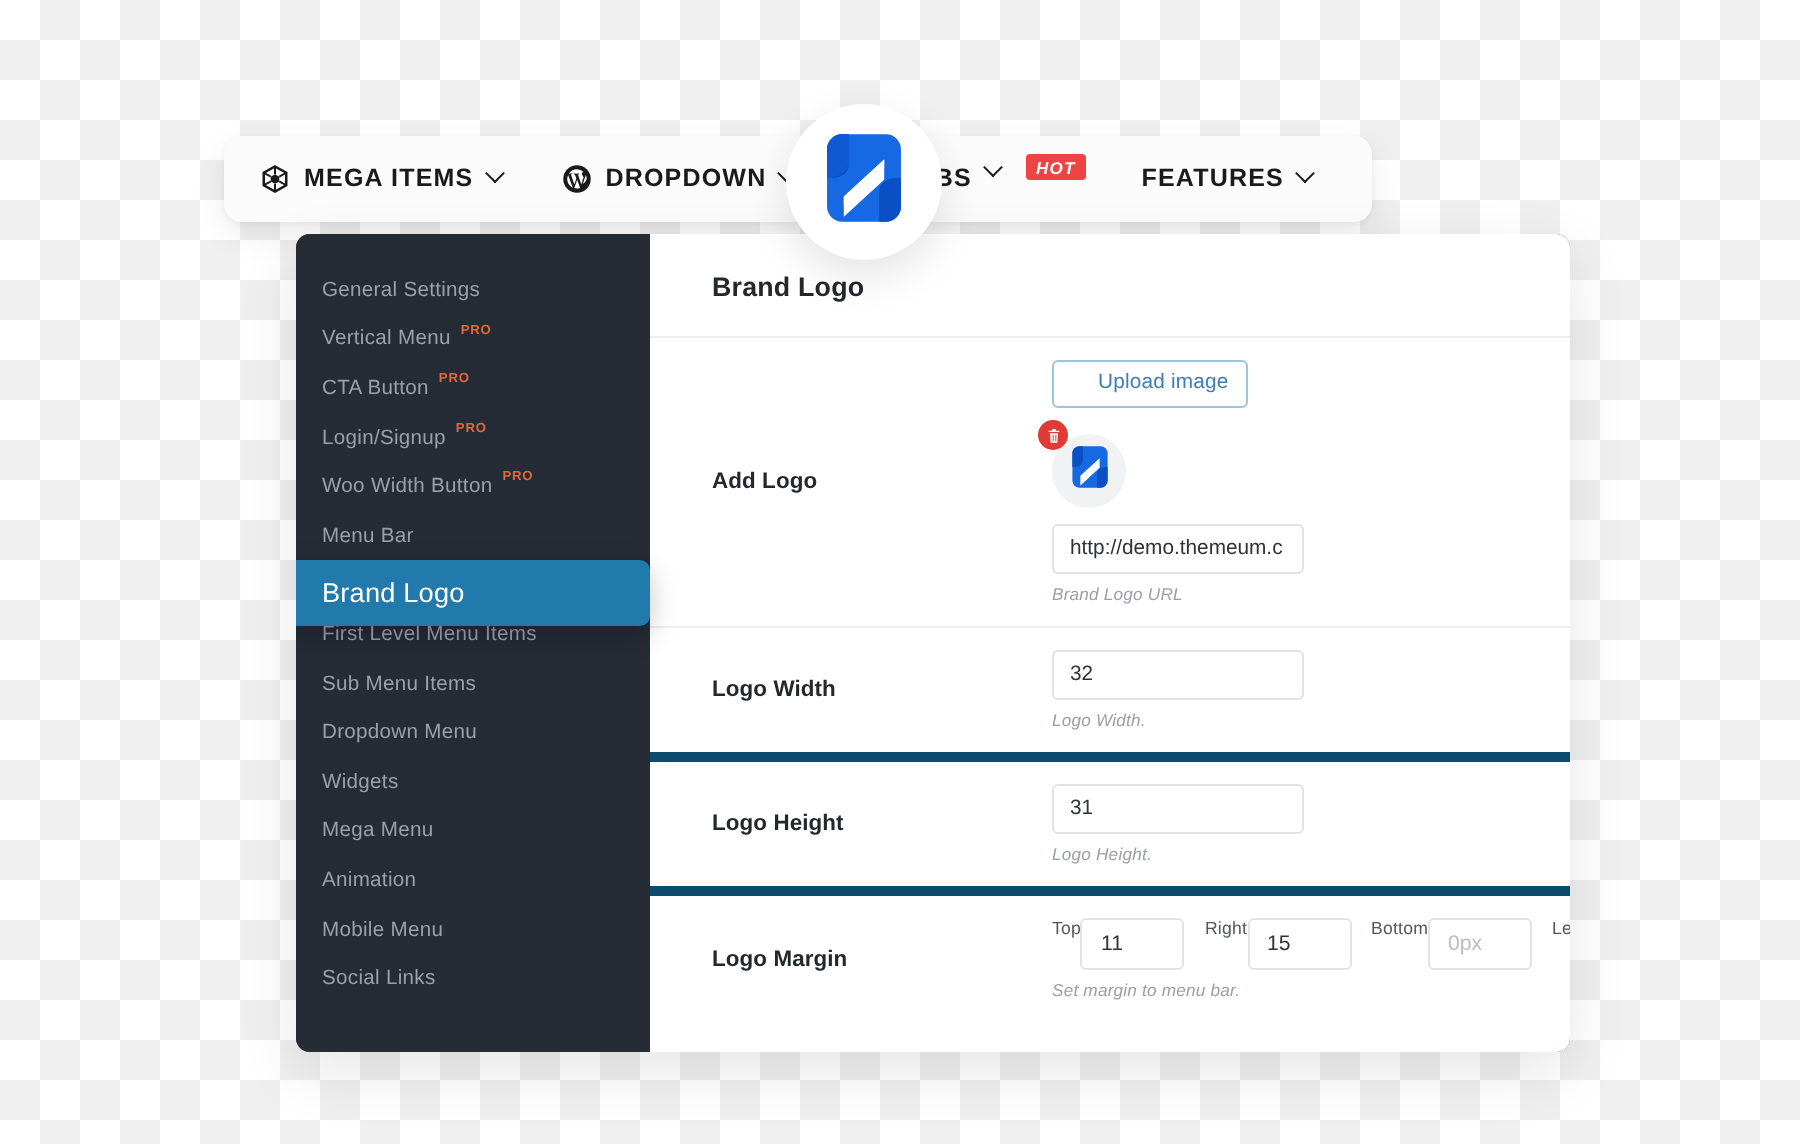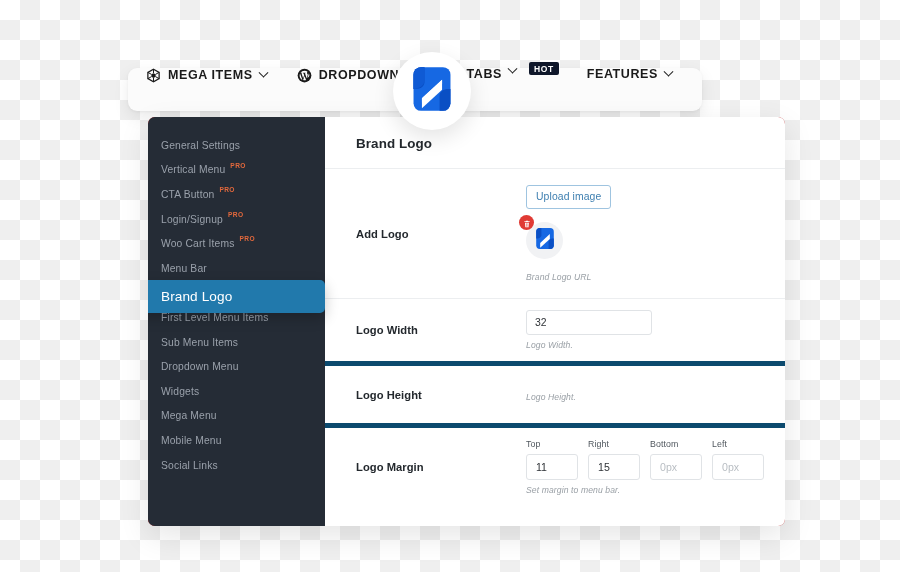--- a/index.html
+++ b/index.html
@@ -23,29 +23,29 @@
 
   
   #scene {
     position: absolute;
     inset: 0;
   }
 
   
   .menubar {
     position: absolute;
-    left: 128px;
+    left: 112px;
     top: 68px;
     width: 574px;
     height: 43px;
     background: #fbfbfb;
     border-radius: 9px;
     box-shadow: 0 6px 16px rgba(0,0,0,0.08), 0 1px 3px rgba(0,0,0,0.05);
     display: flex;
-    align-items: flex-start;
+    align-items: center;
     z-index: 5;
   }
   .menubar-left {
     display: flex;
     align-items: center;
     padding-left: 18px;
     gap: 30px;
   }
   .menubar-right {
     display: flex;
@@ -69,31 +69,32 @@
   .caret {
     display: inline-block;
     width: 7px; height: 7px;
     border-right: 1.6px solid #1a1a1a;
     border-bottom: 1.6px solid #1a1a1a;
     transform: rotate(45deg) translate(-2px,-2px);
   }
   .hexicon { width: 15px; height: 15px; display:block; }
   .wpicon { width: 15px; height: 15px; display:block; }
   .hot-badge {
-    background: #0f172a;
+    background: #ef4444;
     color: #ffffff;
     font-size: 8.5px;
     font-weight: bold;
     letter-spacing: 0.6px;
     padding: 2.5px 5px 2px 5px;
     border-radius: 2px;
     margin-left: 6px;
     line-height: 1;
     align-self: flex-start;
     margin-top: -6px;
+    font-style: italic;
   }
   .tabs-wrap { display:flex; align-items:flex-start; }
 
   
   .logo-bubble {
     position: absolute;
     left: 393px;
     top: 52px;
     width: 78px;
     height: 78px;
@@ -223,21 +224,21 @@
   }
   .txt-input::placeholder { color: #b9bec3; }
 
   .upload-btn {
     border: 1px solid #9fc4e0;
     border-radius: 3px;
     background: #ffffff;
     color: #3e7fb0;
     font-family: "Liberation Sans", sans-serif;
     font-size: 10.4px;
-    padding: 5px 9px 6px 9px;
+    padding: 5px 9px 6px 22px;
     cursor: pointer;
     letter-spacing: 0.1px;
   }
 
   
   .addlogo-row {
     display: flex;
     padding-left: 31px;
     border-bottom: 1px solid #eceef0;
     min-height: 130px;
@@ -262,21 +263,21 @@
     border-radius: 50%;
     background: #e03a34;
     display: flex;
     align-items: center;
     justify-content: center;
     cursor: pointer;
   }
 
   
   .margin-group { display: flex; gap: 10px; }
-  .margin-cell { display: flex; flex-direction: column; }
+  .margin-cell { display: flex; flex-direction: row; }
   .margin-cap {
     font-size: 8.8px;
     color: #50575e;
     margin-bottom: 5px;
     letter-spacing: 0.1px;
   }
   .margin-input {
     width: 52px;
     height: 26px;
     border: 1px solid #e0e3e6;
@@ -361,21 +362,21 @@
       </div>
       <div class="side-item">
         <span>CTA Button</span>
         <span class="pro-badge">PRO</span>
       </div>
       <div class="side-item">
         <span>Login/Signup</span>
         <span class="pro-badge">PRO</span>
       </div>
       <div class="side-item">
-        <span>Woo Cart Items</span>
+        <span>Woo Width Button</span>
         <span class="pro-badge">PRO</span>
       </div>
       <div class="side-item">
         <span>Menu Bar</span>
       </div>
 
       <div class="side-item" style="visibility:hidden"></div>
       <div class="side-item active" style="top:163px">
         <span>Brand Logo</span>
       </div>
@@ -387,20 +388,23 @@
         <span>Sub Menu Items</span>
       </div>
       <div class="side-item">
         <span>Dropdown Menu</span>
       </div>
       <div class="side-item">
         <span>Widgets</span>
       </div>
       <div class="side-item">
         <span>Mega Menu</span>
+      </div>
+      <div class="side-item">
+        <span>Animation</span>
       </div>
       <div class="side-item">
         <span>Mobile Menu</span>
       </div>
       <div class="side-item">
         <span>Social Links</span>
       </div>
     </div>
 
     <div class="content">
@@ -427,37 +431,39 @@
               </div>
               <div class="del-badge">
                 <span>
                   <svg width="8" height="8" viewBox="0 0 24 24" fill="#ffffff">
                     <path d="M9 2h6v2h5v2H4V4h5V2Zm-3 6h12l-1 14H7L6 8Zm4 2v10h1.5V10H10Zm4 0v10h1.5V10H14Z"></path>
                   </svg>
                 </span>
               </div>
             </div>
             <div>
+              <input class="txt-input" type="text" value="http://demo.themeum.c" style="">
               <div class="field-note">Brand Logo URL</div>
             </div>
           </div>
         </div>
       </div>
 
       <div class="row">
         <div class="row-label">Logo Width</div>
         <div class="row-field">
           <input class="txt-input" type="text" value="32" style="">
           <div class="field-note">Logo Width.</div>
         </div>
       </div>
 
       <div class="row">
         <div class="row-label">Logo Height</div>
         <div class="row-field">
+          <input class="txt-input" type="text" value="31" style="">
           <div class="field-note">Logo Height.</div>
         </div>
       </div>
 
       <div class="row noborder">
         <div class="row-label">Logo Margin</div>
         <div class="row-field">
           <div class="margin-group">
             <div class="margin-cell">
               <span class="margin-cap">Top</span>

